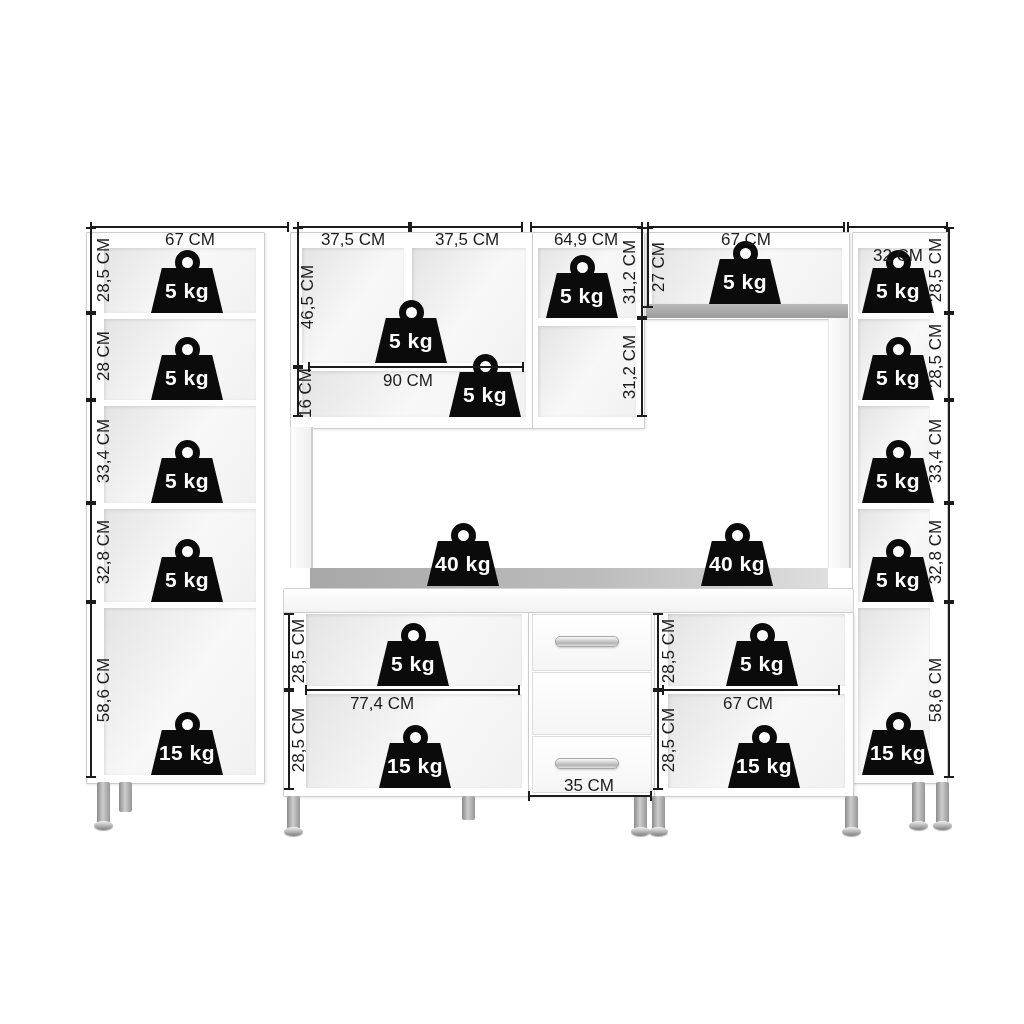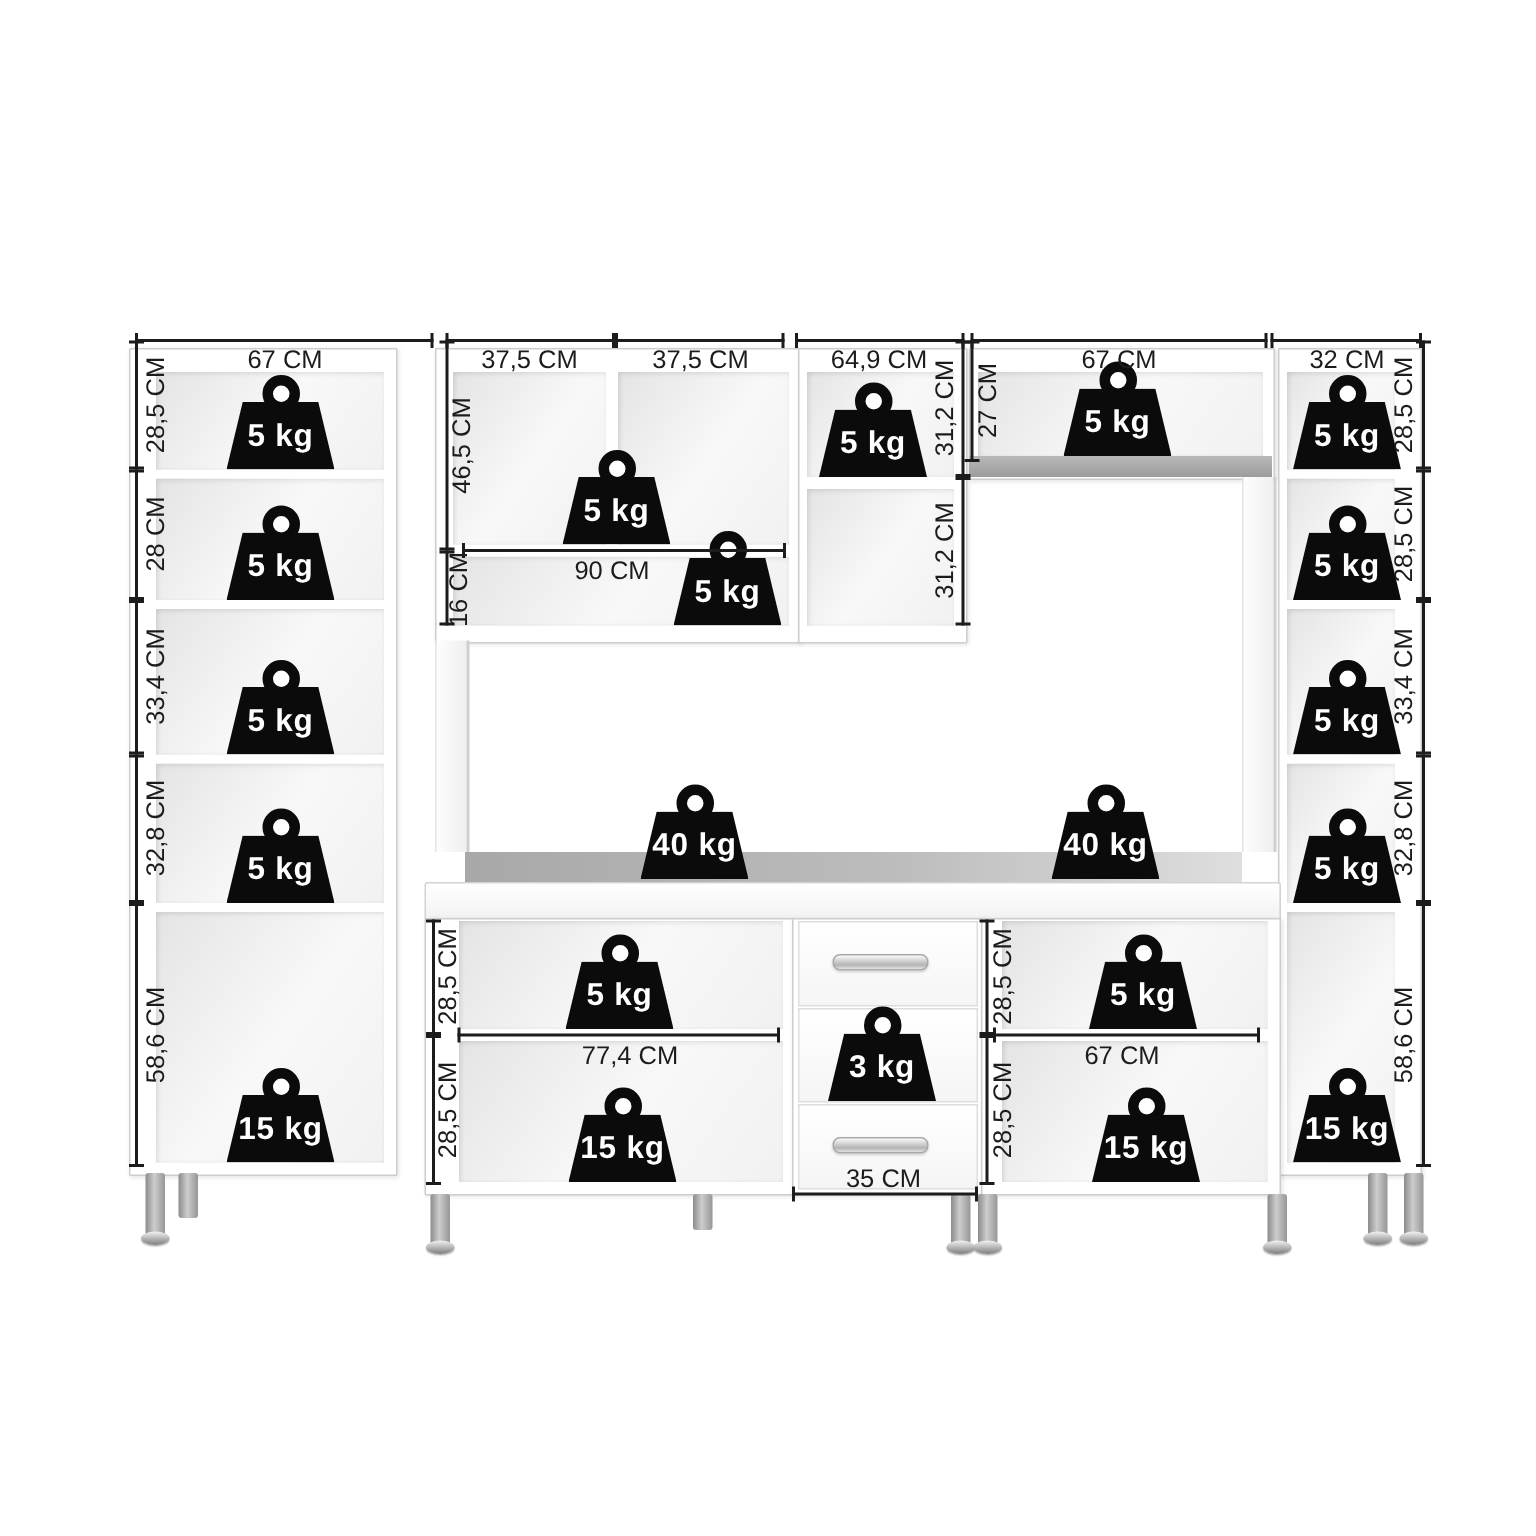--- a/index.html
+++ b/index.html
@@ -149,24 +149,20 @@
     </div>
 
   <div class="wt" style="left:377px;top:623px">
       <div class="ring"></div>
       <div class="body">5 kg</div>
     </div>
   <div class="wt" style="left:379px;top:725px">
       <div class="ring"></div>
       <div class="body">15 kg</div>
     </div>
-  <div class="wt" style="left:552px;top:671px">
-      <div class="ring"></div>
-      <div class="body">3 kg</div>
-    </div>
   <div class="wt" style="left:726px;top:623px">
       <div class="ring"></div>
       <div class="body">5 kg</div>
     </div>
   <div class="wt" style="left:728px;top:725px">
       <div class="ring"></div>
       <div class="body">15 kg</div>
     </div>
 
   <div class="wt" style="left:862px;top:250px">
@@ -199,23 +195,23 @@
   <div class="dimh" style="left:308px;top:366px;width:216px"></div>
   <div class="dimh" style="left:305px;top:689px;width:215px"></div>
   <div class="dimh" style="left:662px;top:689px;width:178px"></div>
   <div class="dimh" style="left:528px;top:795px;width:124px"></div>
 
   <div class="hlbl" style="left:190px;top:240px">67 CM</div>
   <div class="hlbl" style="left:353px;top:240px">37,5 CM</div>
   <div class="hlbl" style="left:467px;top:240px">37,5 CM</div>
   <div class="hlbl" style="left:586px;top:240px">64,9 CM</div>
   <div class="hlbl" style="left:746px;top:240px">67 CM</div>
-  <div class="hlbl" style="left:898px;top:240px">32 CM</div>
+  <div class="hlbl" style="left:898px;top:256px">32 CM</div>
   <div class="hlbl" style="left:408px;top:381px">90 CM</div>
-  <div class="hlbl" style="left:420px;top:704px">77,4 CM</div>
+  <div class="hlbl" style="left:382px;top:704px">77,4 CM</div>
   <div class="hlbl" style="left:748px;top:704px">67 CM</div>
   <div class="hlbl" style="left:589px;top:786px">35 CM</div>
 
   <div class="dimv" style="left:90px;top:227px;height:86px"></div>
   <div class="dimv" style="left:90px;top:313px;height:87px"></div>
   <div class="dimv" style="left:90px;top:400px;height:103px"></div>
   <div class="dimv" style="left:90px;top:503px;height:99px"></div>
   <div class="dimv" style="left:90px;top:602px;height:176px"></div>
   <div class="vlbl" style="left:104px;top:270px">28,5 CM</div>
   <div class="vlbl" style="left:104px;top:356px">28 CM</div>

